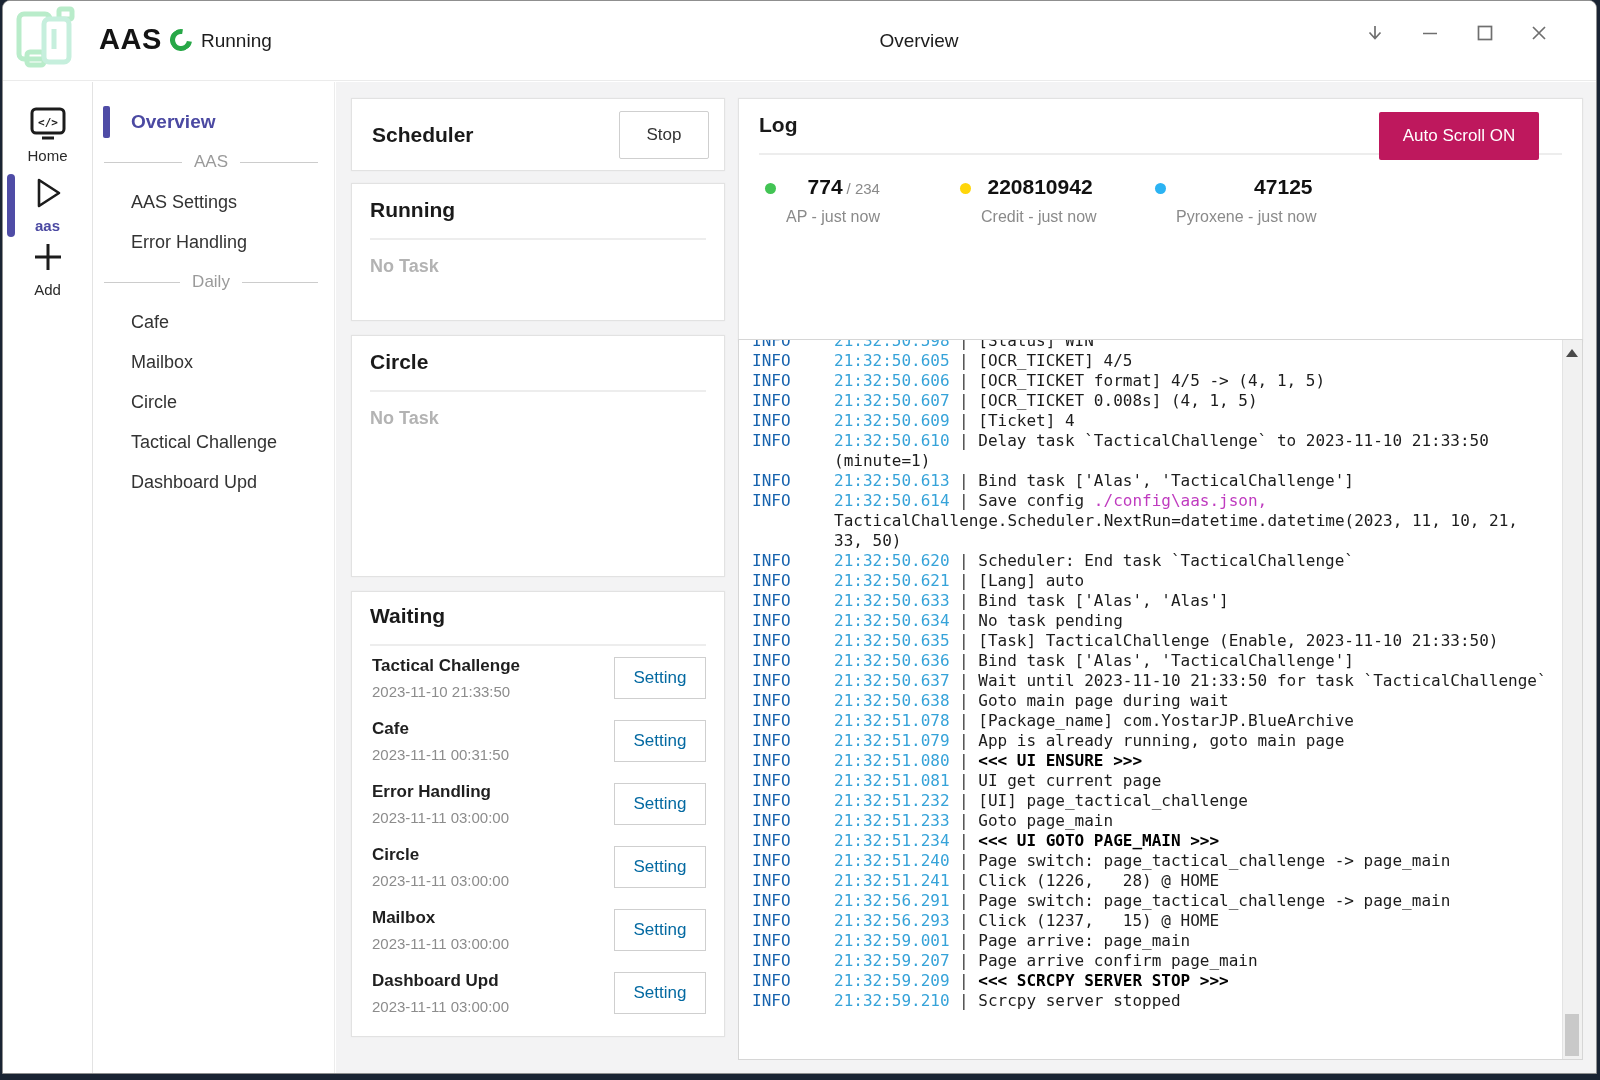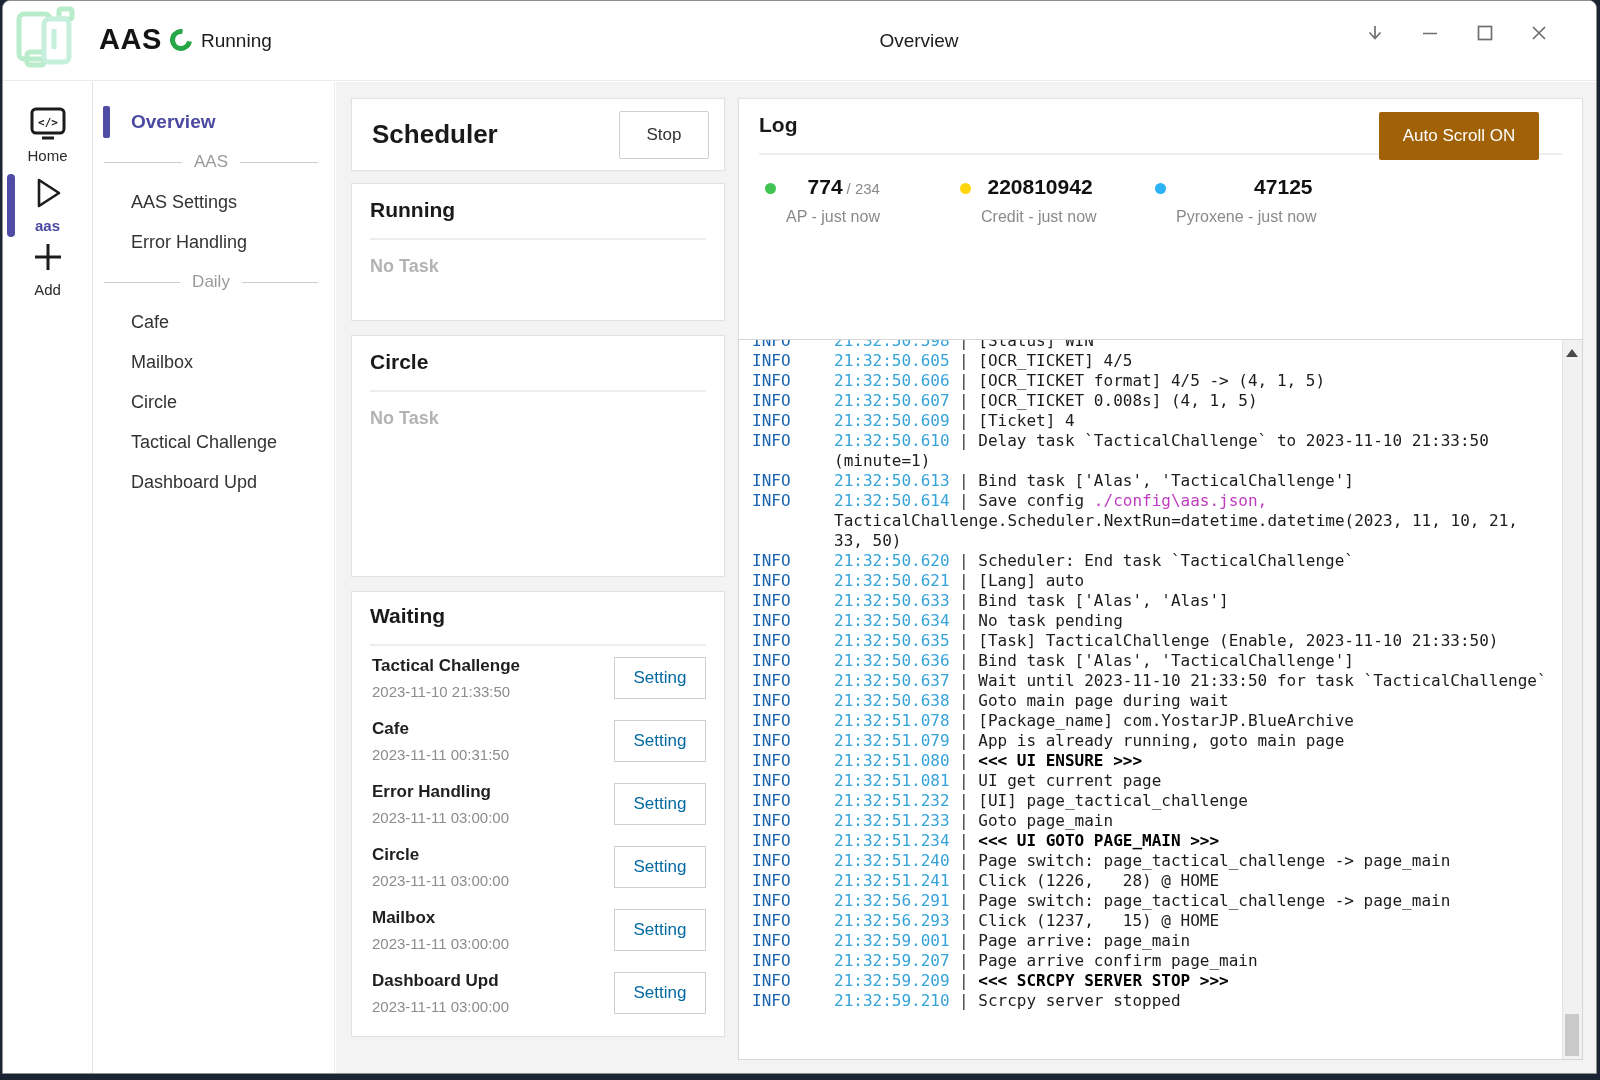--- a/index.html
+++ b/index.html
@@ -40,38 +40,38 @@
   .nav-divider { height:40px; display:flex; align-items:center; padding:0 16px 0 10px; color:#9a9a9a; font-size:17px; }
   .nav-divider .dline { flex:1; height:1px; background:#ccc; }
   .nav-divider .dlab { margin:0 12px; }
 
   
   .main { position:absolute; left:333px; top:81px; right:0; bottom:0; background:#f3f3f4; }
   .card { position:absolute; background:#fff; border:1px solid #e2e2e2; box-shadow:0 0 2px rgba(0,0,0,.04); }
   .card-head { font-size:21px; font-weight:700; color:#1a1a1a; padding-bottom:16px; border-bottom:2px solid #ededed; }
 
   .scheduler { left:15px; top:16px; width:374px; height:73px; display:flex; align-items:center; padding:0 15px 0 20px; }
-  .sch-title { font-size:26px; font-weight:700; color:#1a1a1a; }
+  .sch-title { font-size:21px; font-weight:700; color:#1a1a1a; }
   .stop-btn { margin-left:auto; width:90px; height:48px; font-size:17px; color:#333; background:#fff;
               border:1px solid #cfcfcf; border-radius:2px; font-family:inherit; }
 
   .running { left:15px; top:101px; width:374px; height:138px; padding:14px 18px; }
   .pending { left:15px; top:253px; width:374px; height:242px; padding:14px 18px; }
   .empty-text { text-align:left; color:#b3b3b3; font-size:18px; font-weight:700; padding-top:16px; }
 
   .waiting { left:15px; top:509px; width:374px; height:446px; padding:12px 18px 0; }
   .wrow { display:flex; align-items:center; padding:10px 0 9px 2px; }
   .wname { font-size:17px; font-weight:700; color:#1f1f1f; }
   .wtime { font-size:15px; color:#8c8c8c; margin-top:7px; }
   .setting-btn { margin-left:auto; width:92px; height:42px; font-size:17px; color:#0369a1; background:#fff;
                  border:1px solid #cfcfcf; border-radius:0; font-family:inherit; }
 
   
   .logcard { left:402px; top:16px; width:845px; height:244px; padding:14px 20px; }
-  .autoscroll-btn { position:absolute; top:13px; right:43px; width:160px; height:48px; background:#a16207;
+  .autoscroll-btn { position:absolute; top:13px; right:43px; width:160px; height:48px; background:#be185d;
                     color:#fff; font-size:17px; border:none; border-radius:2px; font-family:inherit; }
   .stats { display:flex; padding:20px 0 0 6px;text-align:right; }
   .stat { width:195px; display:flex; }
   .sdot { width:11px; height:11px; border-radius:50%; margin:8px 10px 0 0; flex:none; }
   .sval { font-size:21px; font-weight:700; color:#111; }
   .ssuf { font-size:15px; color:#8a8a8a; font-weight:400; margin-left:4px; }
   .slab { font-size:16px; color:#8a8a8a; margin-top:9px; }
 
   
   .logarea { position:absolute; left:402px; top:257px; width:845px; height:721px; background:#fff;

